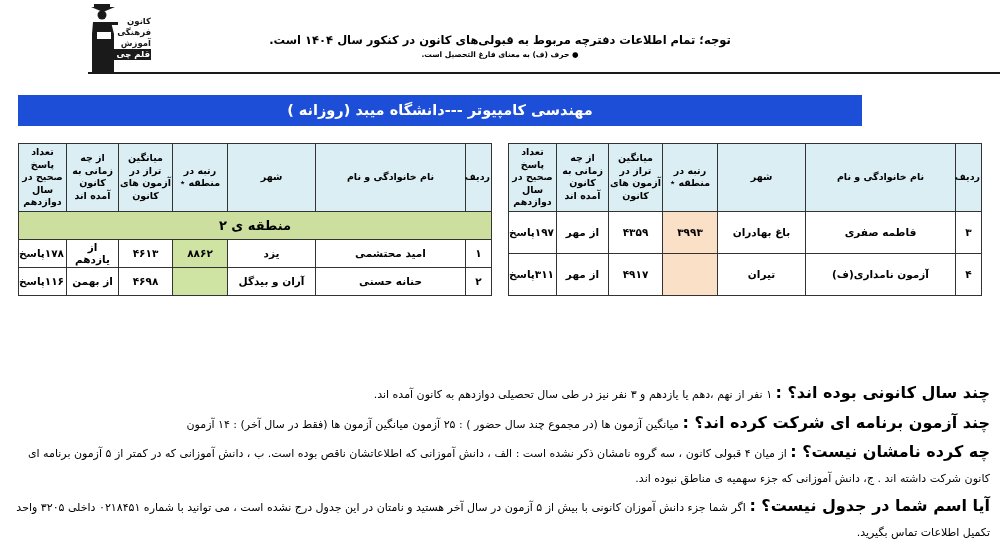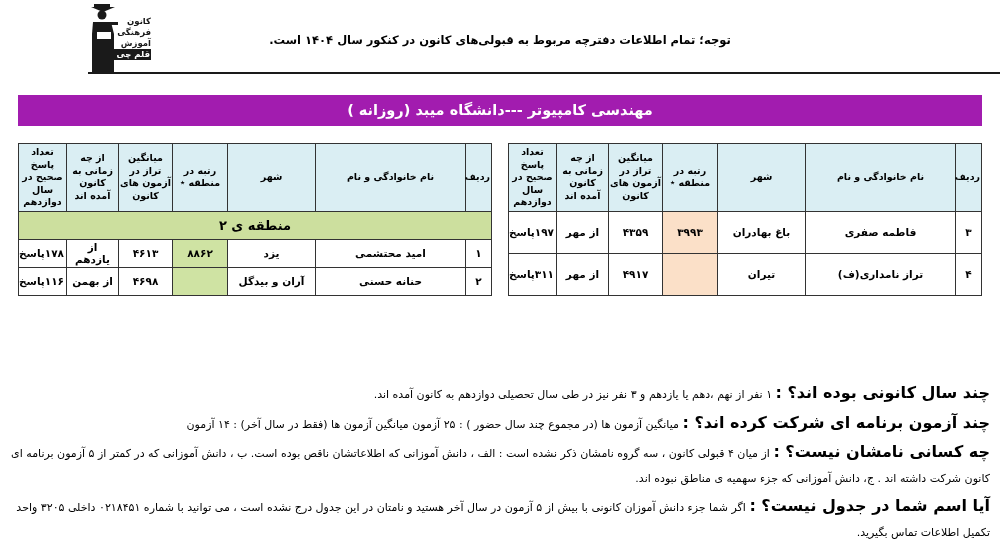--- a/index.html
+++ b/index.html
@@ -131,23 +131,23 @@
     padding: 2px 9px;
     border-radius: 3px;
     letter-spacing: 0.5px;
   }
 
   
   .title-bar {
     position: absolute;
     left: 18px;
     top: 95px;
-    width: 964px;
+    width: 844px;
     height: 31px;
-    background: #a21caf;
+    background: #1d4ed8;
     color: #ffffff;
     text-align: center;
     font-size: 14.5px;
     font-weight: bold;
     line-height: 31px;
     letter-spacing: -0.2px;
   }
 
   
   .tables {
@@ -255,20 +255,21 @@
     <div class="words">
       <span>کانون</span>
       <span>فرهنگی</span>
       <span>آموزش</span>
       <span class="inv">قلم چی</span>
     </div>
   </div>
 
   <div class="notice">
     <div class="notice-main">توجه؛ تمام اطلاعات دفترچه مربوط به قبولی‌های کانون در کنکور سال ۱۴۰۴ است.</div>
+    <div class="notice-sub">● حرف (ف) به معنای فارغ التحصیل است.</div>
   </div>
 
   <div class="header-rule"></div>
 
 </div>
 
 <div class="title-bar">مهندسی کامپیوتر ---دانشگاه میبد (روزانه )</div>
 
 <div class="tables">
 
@@ -344,21 +345,21 @@
         <td>۳</td>
         <td class="name-cell">فاطمه صفری</td>
         <td>باغ بهادران</td>
         <td class="rank-hl-peach">۳۹۹۳</td>
         <td>۴۳۵۹</td>
         <td>از مهر</td>
         <td>۱۹۷پاسخ</td>
       </tr>
       <tr>
         <td>۴</td>
-        <td class="name-cell">تراز نامداری(ف)</td>
+        <td class="name-cell">آزمون نامداری(ف)</td>
         <td>تیران</td>
         <td class="rank-hl-peach"></td>
         <td>۴۹۱۷</td>
         <td>از مهر</td>
         <td>۳۱۱پاسخ</td>
       </tr>
     </tbody>
   </table>
 </div>
 
@@ -368,21 +369,21 @@
     <span class="q">چند سال کانونی بوده اند؟ :</span>
     <span class="a">۱ نفر از نهم ،دهم یا یازدهم و ۳ نفر نیز در طی سال تحصیلی دوازدهم به کانون آمده اند.</span>
   </p>
 
   <p>
     <span class="q">چند آزمون برنامه ای شرکت کرده اند؟ :</span>
     <span class="a">میانگین آزمون ها (در مجموع چند سال حضور ) : ۲۵ آزمون    میانگین آزمون ها (فقط در سال آخر) : ۱۴ آزمون</span>
   </p>
 
   <p>
-    <span class="q">چه کسانی نامشان نیست؟ :</span>
+    <span class="q">چه کرده نامشان نیست؟ :</span>
     <span class="a">از میان ۴ قبولی کانون ، سه گروه نامشان ذکر نشده است : الف ، دانش آموزانی که اطلاعاتشان ناقص بوده است. ب ، دانش آموزانی که در کمتر از ۵ آزمون برنامه ای</span>
   </p>
   <p class="indent-line">
     <span class="a">کانون شرکت داشته اند . ج، دانش آموزانی که جزء سهمیه ی مناطق نبوده اند.</span>
   </p>
 
   <p>
     <span class="q">آیا اسم شما در جدول نیست؟ :</span>
     <span class="a">اگر شما جزء دانش آموزان کانونی با بیش از ۵ آزمون در سال آخر هستید و نامتان در این جدول درج نشده است ، می توانید با شماره ۰۲۱۸۴۵۱ داخلی ۳۲۰۵ واحد</span>
   </p>

